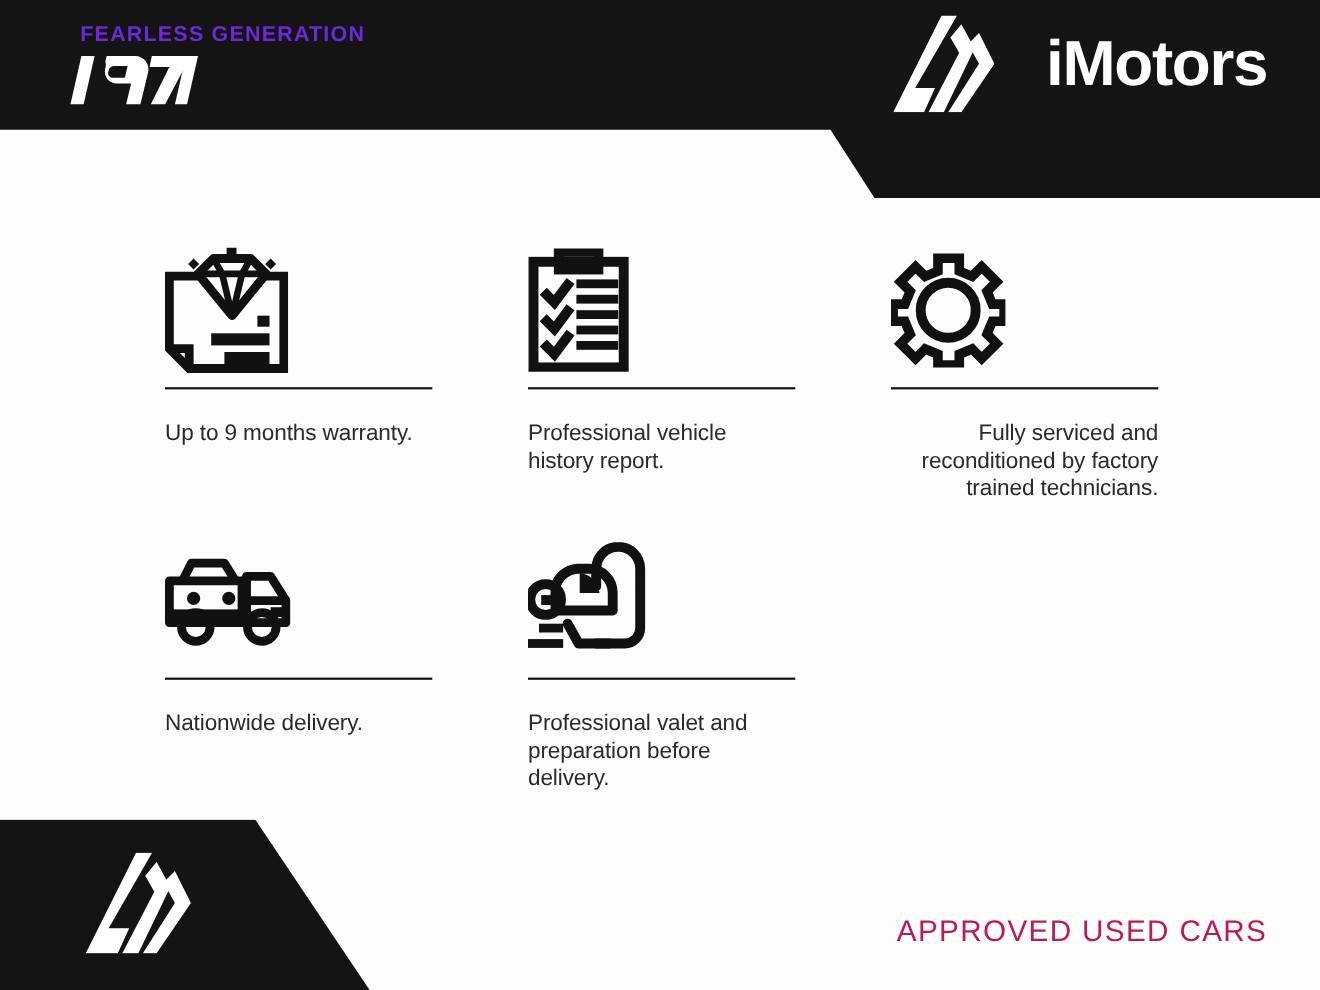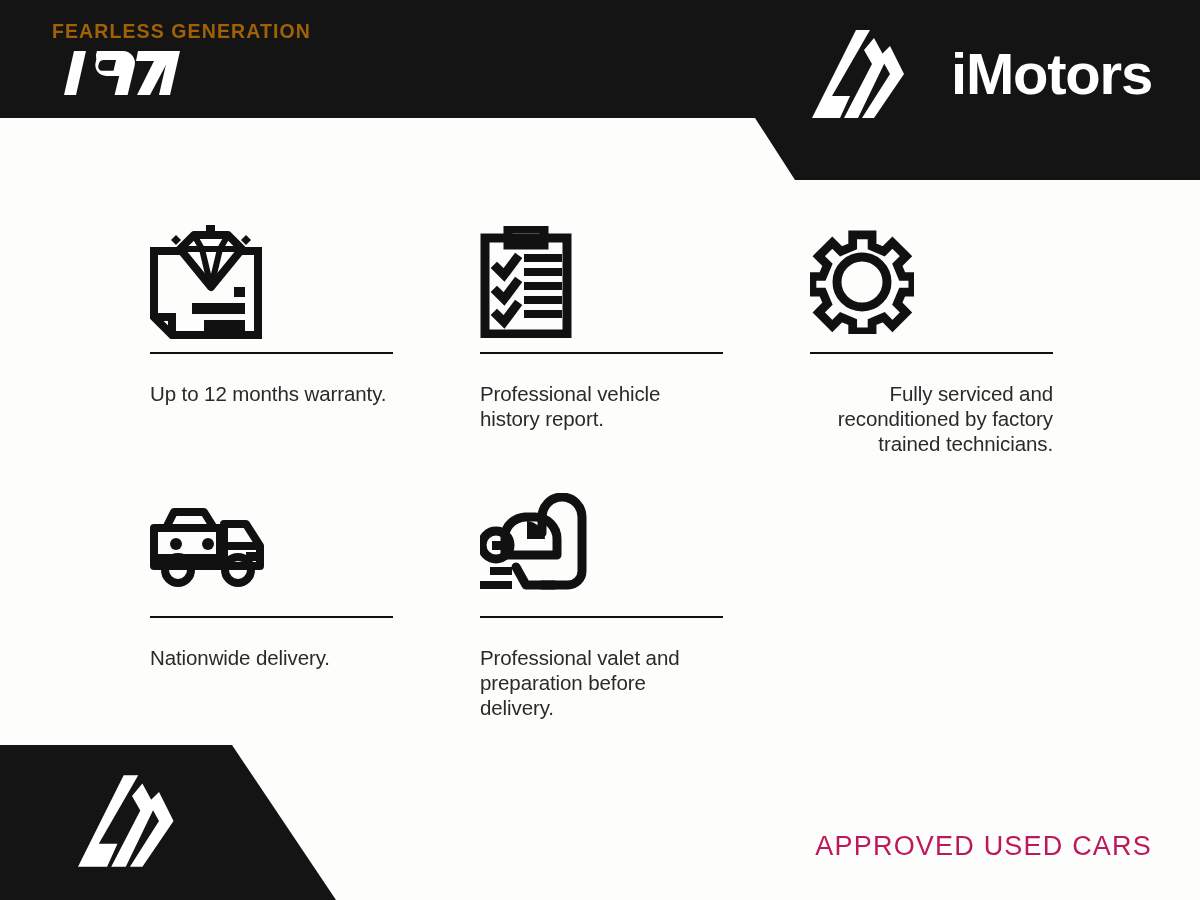--- a/index.html
+++ b/index.html
@@ -28,38 +28,39 @@
     clip-path: polygon(0 0, 1200px 0, 1200px 180px, 795px 180px, 755px 118px, 0 118px);
   }
   .header-tagline {
     position: absolute;
     left: 52px;
     top: 22px;
     width: 420px;
     pointer-events: none;
   }
   .tagline-text {
-    color: #a16207;
+    color: #6d28d9;
     font-size: 19.5px;
     font-weight: bold;
     letter-spacing: 1.1px;
     line-height: 1;
     white-space: nowrap;
+    margin-left: 21px;
   }
   .tagline-year {
     margin-top: 7px;
     height: 46px;
     position: relative;
   }
   .tagline-year svg { display: block; }
 
   .brand-lockup {
     position: absolute;
     right: 48px;
-    top: 30px;
+    top: 14px;
     display: flex;
     align-items: center;
     gap: 35px;
   }
   .brand-mark svg { display: block; }
   .brand-name {
     color: #ffffff;
     font-size: 58px;
     font-weight: bold;
     letter-spacing: -1.2px;
@@ -209,21 +210,21 @@
             </g>
 
             <g fill="#111111">
               <rect x="84" y="62" width="11" height="10"></rect>
               <rect x="42" y="78" width="53" height="11"></rect>
               <rect x="54" y="95" width="41" height="11"></rect>
             </g>
           </svg>
         </div>
         <div class="feature-rule"></div>
-        <div class="feature-text">Up to 12 months warranty.</div>
+        <div class="feature-text">Up to 9 months warranty.</div>
       </div>
 
       <div class="feature-col">
         <div class="feature-iconwrap">
           <svg width="96" height="112" viewBox="0 0 96 112" aria-hidden="true">
 
             <rect x="5" y="12" width="82" height="96" fill="none" stroke="#111111" stroke-width="9"></rect>
 
             <rect x="28" y="3" width="36" height="16" fill="none" stroke="#111111" stroke-width="9"></rect>
 

